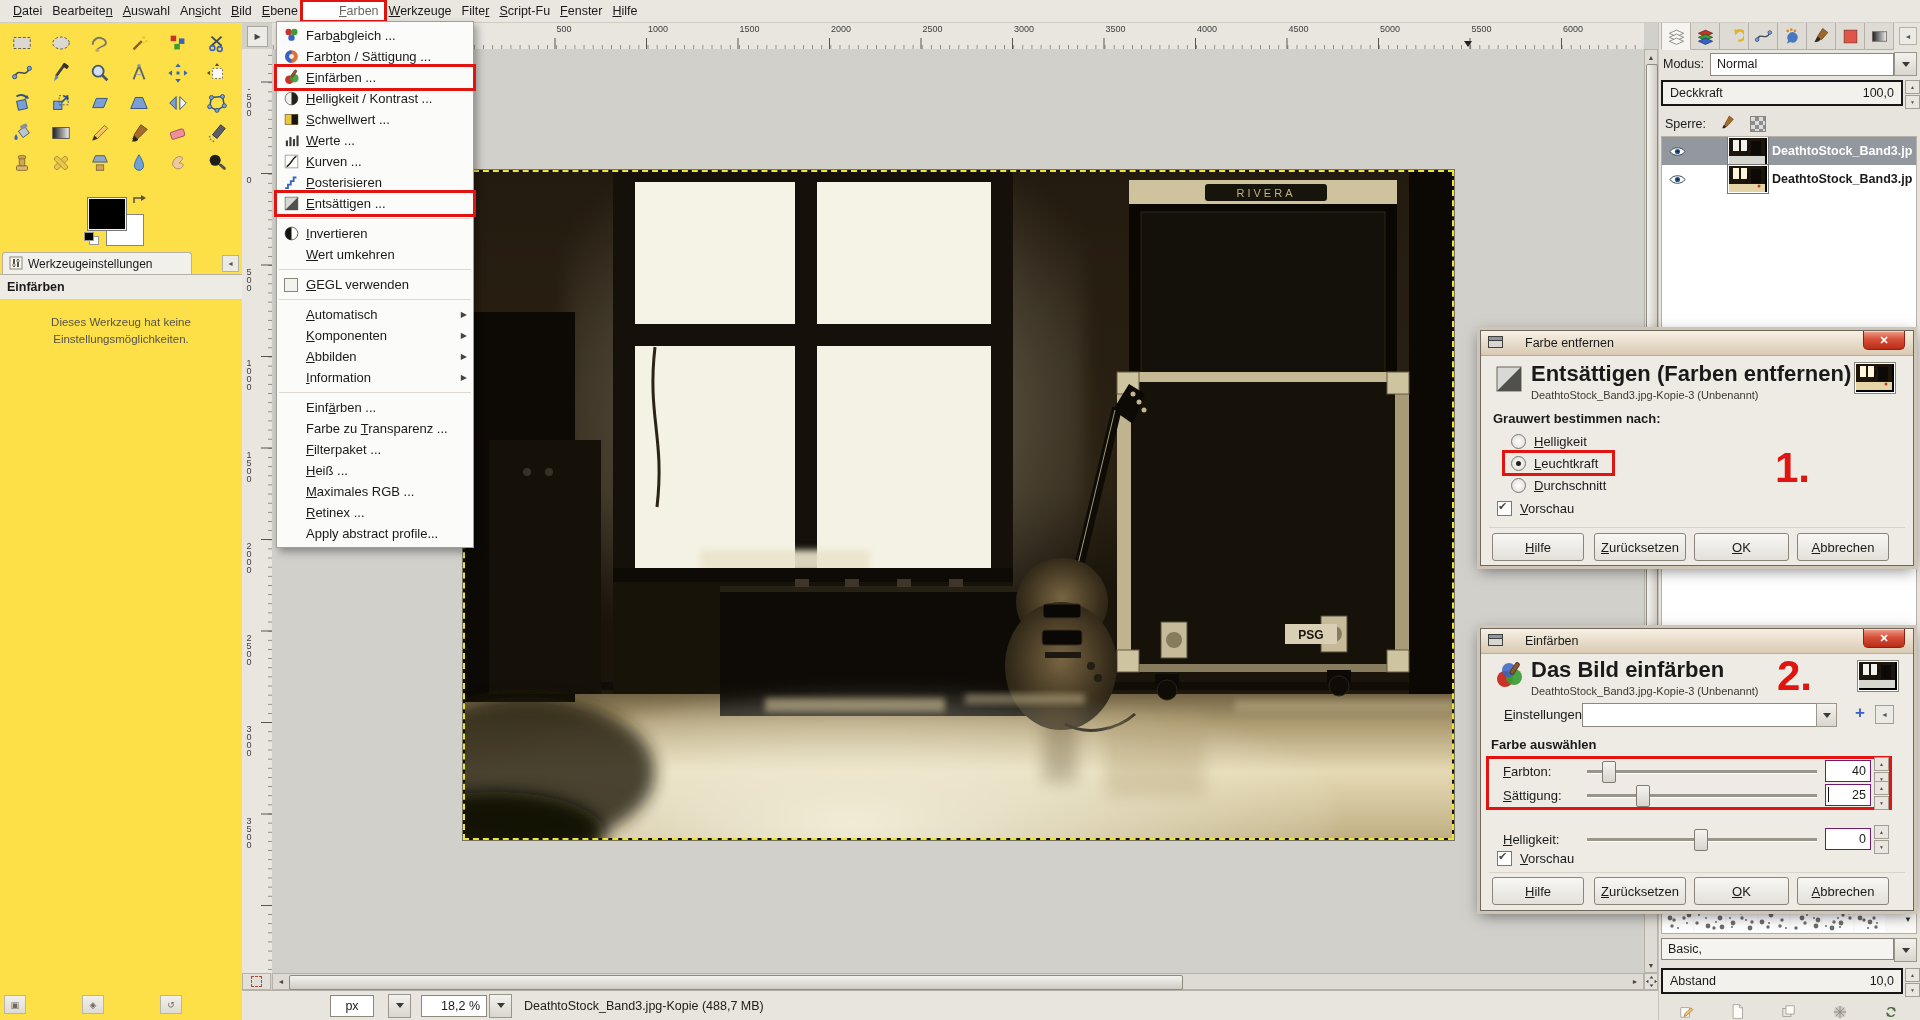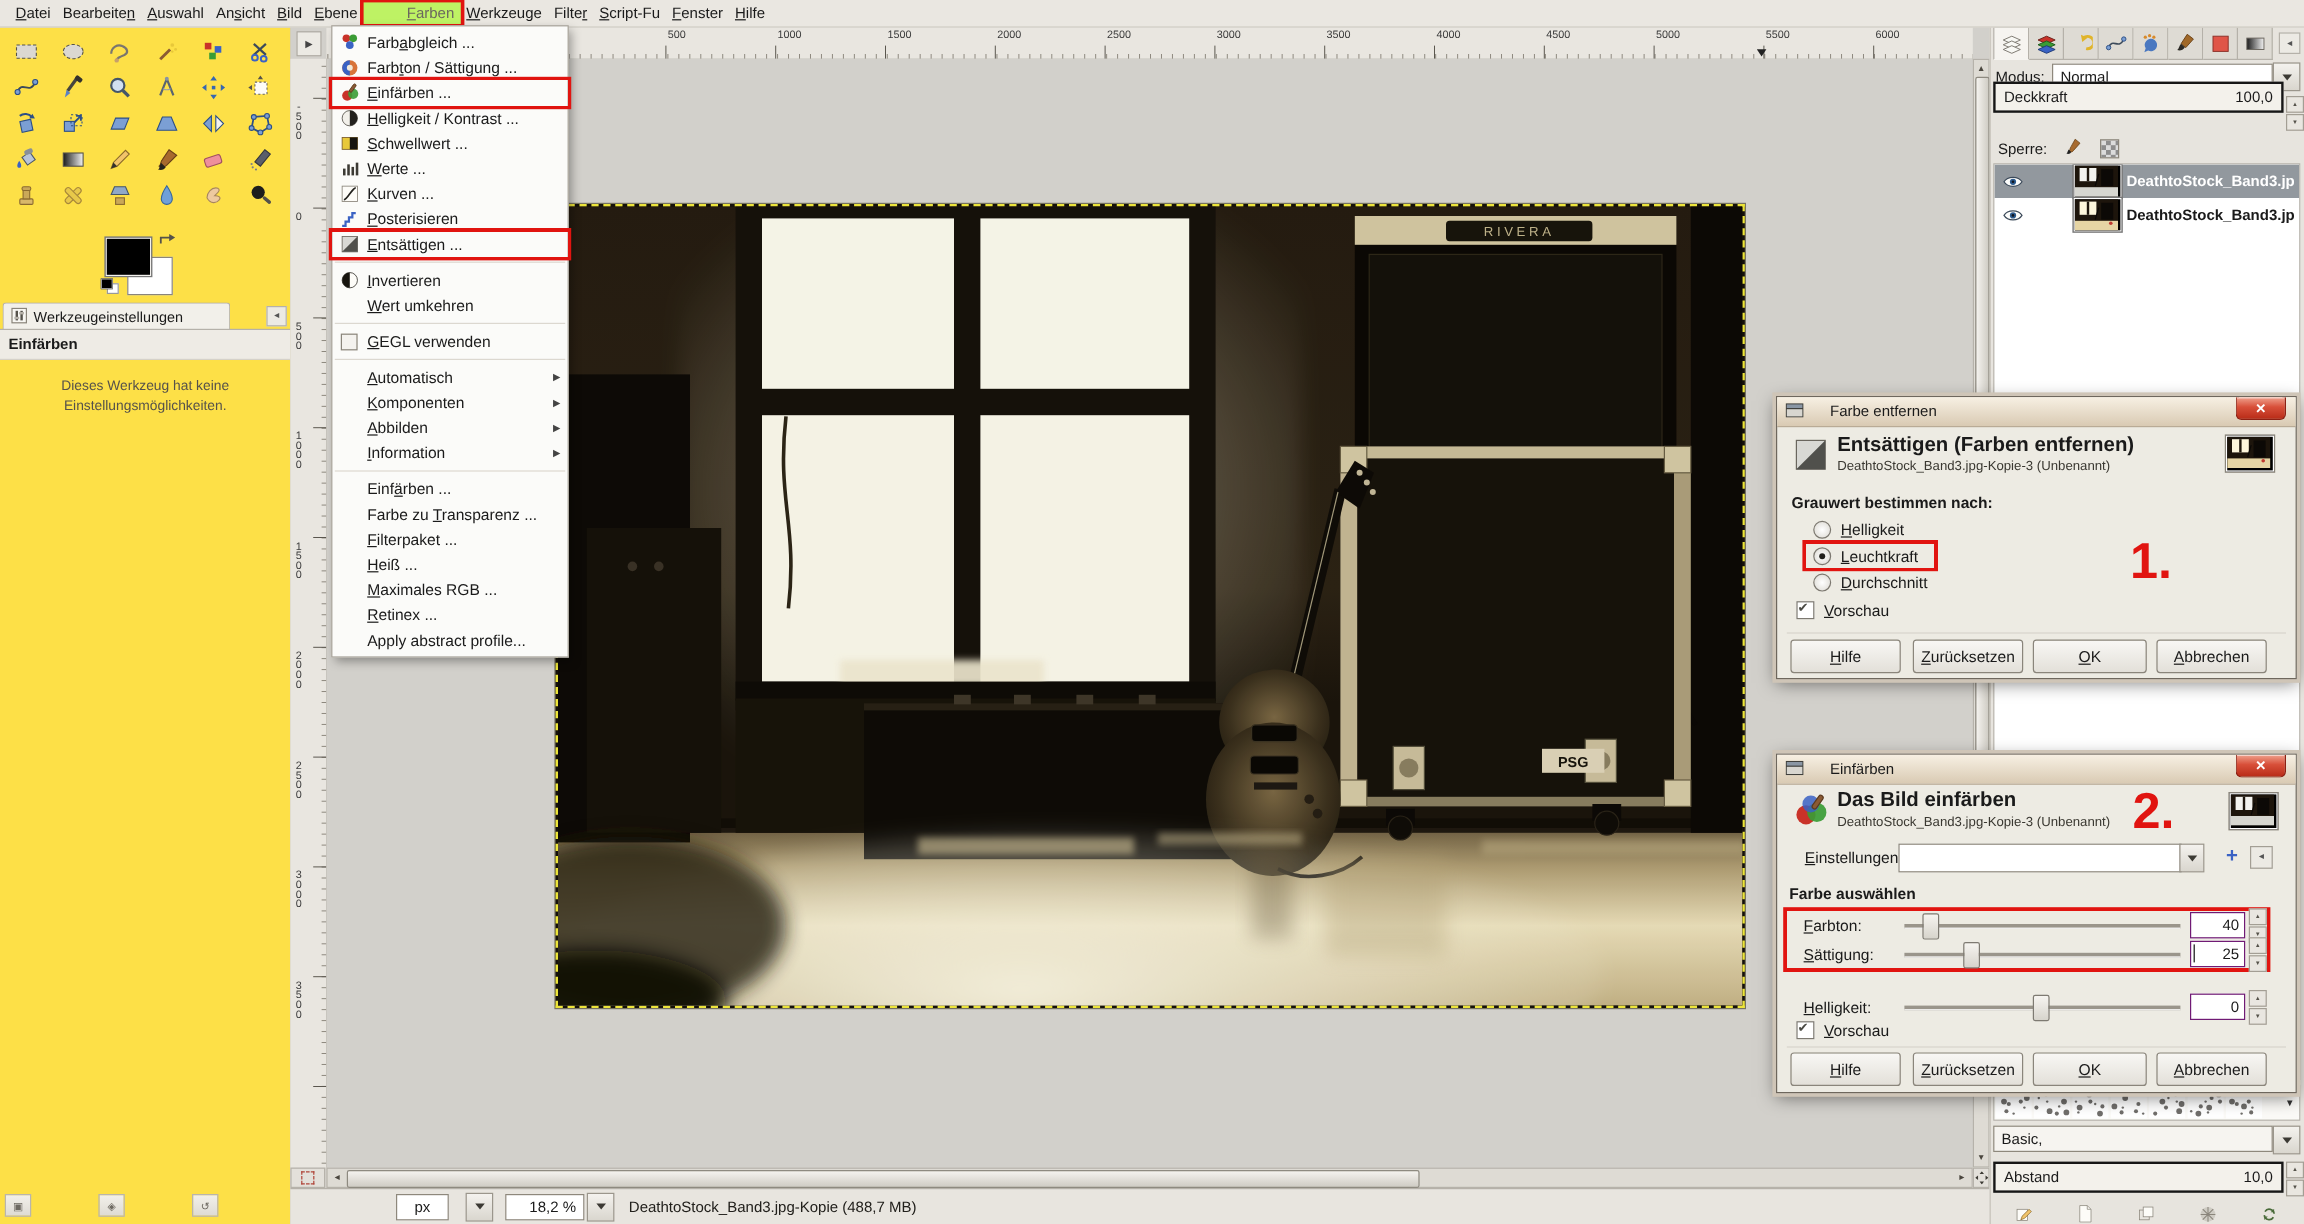--- a/index.html
+++ b/index.html
@@ -3,21 +3,21 @@
 <meta charset="utf-8">
 <style>
   html,body{margin:0;padding:0;background:#555;}
   #app{position:relative;width:1920px;height:1020px;background:#e7e4de;overflow:hidden;
        font-family:"Liberation Sans",sans-serif;color:#1a1a1a;}
   
   #menubar{position:absolute;left:0;top:0;width:1920px;height:22px;background:#eae7e1;
            border-bottom:1px solid #cfccc4;display:flex;align-items:center;padding-left:8px;
            font-size:12.5px;z-index:40;}
   .mb-item{padding:2px 5px;white-space:nowrap;cursor:default;}
-  .mb-item.active{background:#bef264;color:#6b675f;padding-left:36px;}
+  .mb-item.active{background:#ffffff;color:#6b675f;padding-left:36px;}
   .red-box{box-shadow:0 0 0 3px #e11410;position:relative;z-index:5;}
   
   #farben-menu{position:absolute;left:276px;top:21px;width:196px;background:#fbfbf9;
                border:1px solid #a39e94;box-shadow:3px 4px 8px rgba(0,0,0,.35);padding:3px 0;
                z-index:50;}
   .menu-item{display:flex;align-items:center;height:21px;padding:0 6px 0 4px;font-size:13px;gap:5px;}
   .mi-icon{width:20px;height:17px;flex:none;display:flex;align-items:center;justify-content:center;}
   .mi-label{flex:1;white-space:nowrap;}
   .mi-arrow{font-size:8px;color:#444;}
   .menu-sep{height:1px;background:#dcd8d0;margin:4px 2px;}
@@ -104,21 +104,21 @@
   #dock-collapse{position:absolute;left:240px;top:5px;width:16px;height:16px;border:1px solid #b5b1a9;
                  background:#eceae4;font-size:7px;display:flex;align-items:center;justify-content:center;color:#555;}
   #modus-row{position:absolute;left:4px;top:30px;width:254px;display:flex;align-items:center;font-size:12.5px;}
   #modus-combo{flex:1;margin-left:6px;height:21px;}
   .spinscale{position:absolute;border:2px solid #161616;background:#f3f1eb;display:flex;align-items:center;
              padding:0 7px;font-size:12.5px;height:26px;box-sizing:border-box;}
   .spinscale .lbl{flex:1;}
   .spin-col{position:absolute;display:flex;flex-direction:column;gap:1px;}
   .spin-btn{width:13px;height:12px;border:1px solid #a39e94;background:#e9e6e0;font-size:5px;
             display:flex;align-items:center;justify-content:center;color:#55524a;}
-  #deckkraft-bar{left:2px;top:46px;width:242px;}
+  #deckkraft-bar{left:2px;top:58px;width:242px;}
   #deckkraft-spins{left:246px;top:58px;}
   #sperre-row{position:absolute;left:6px;top:92px;display:flex;align-items:center;gap:14px;font-size:12.5px;}
   .checker{width:14px;height:14px;border:1px solid #8a857b;
            background-image:conic-gradient(#8d8d8d 25%,#dcdcdc 0 50%,#8d8d8d 0 75%,#dcdcdc 0);
            background-size:8px 8px;}
   #layer-list{position:absolute;left:2px;top:114px;width:256px;height:764px;background:#fff;
               border:1px solid #b5b1a9;box-sizing:border-box;overflow:hidden;}
   .layer-row{height:28px;display:flex;align-items:center;font-size:12.5px;font-weight:bold;}
   .layer-row.sel{background:#92989e;color:#fff;}
   .layer-eye{width:30px;display:flex;justify-content:center;}
@@ -137,21 +137,21 @@
   .dock-btn{width:34px;height:17px;display:flex;align-items:center;justify-content:center;border:1px solid transparent;}
   
   .dialog{position:absolute;background:#edebe3;border:1px solid #6e675d;
           box-shadow:0 0 0 3px #cfc5b7,0 4px 14px rgba(0,0,0,.5);z-index:60;}
   .titlebar{position:relative;height:24px;background:linear-gradient(#f7f0e3,#d9cab3);
             border-bottom:1px solid #b9ab96;display:flex;align-items:center;gap:22px;padding:0 7px;font-size:12.5px;}
   .close-btn{position:absolute;right:8px;top:0;width:40px;height:18px;border:1px solid #8d2013;border-top:none;
              border-radius:0 0 5px 5px;background:linear-gradient(#f0a28e,#d8503a 45%,#b92c18);
              color:#fff;font-size:11px;font-weight:bold;display:flex;align-items:center;justify-content:center;
              box-shadow:inset 0 1px 0 rgba(255,255,255,.55);}
-  .dlg-heading{font-size:17px;font-weight:bold;}
+  .dlg-heading{font-size:22px;font-weight:bold;}
   .dlg-sub{font-size:11px;color:#3a3831;margin-top:2px;}
   .dlg-thumb{position:absolute;width:38px;height:28px;border:1px solid #fff;box-shadow:0 0 0 1px #8a857b;background:#000;}
   .bold-label{font-weight:bold;font-size:13px;}
   .radio-row{display:inline-flex;align-items:center;gap:8px;height:20px;padding:0 6px;font-size:13px;}
   .radio{width:13px;height:13px;border-radius:50%;border:1px solid #7c7870;
          background:radial-gradient(#ffffff,#dbd8d1);flex:none;display:flex;align-items:center;justify-content:center;}
   .radio.sel::after{content:"";width:5px;height:5px;border-radius:50%;background:#21201c;}
   .cb{width:13px;height:13px;border:1px solid #7c7870;background:#fff;position:relative;flex:none;}
   .cb.checked::after{content:"✔";position:absolute;left:0px;top:-2px;font-size:11px;color:#4a4a44;}
   .check-row{display:inline-flex;align-items:center;gap:8px;font-size:13px;}

